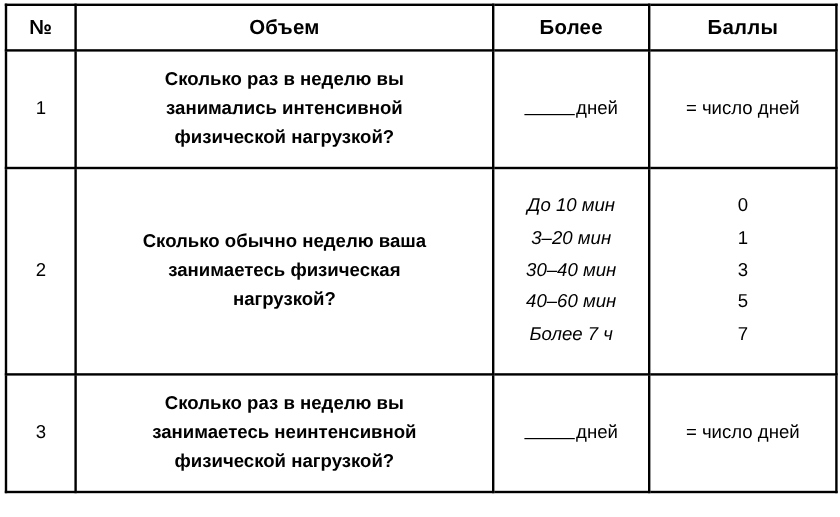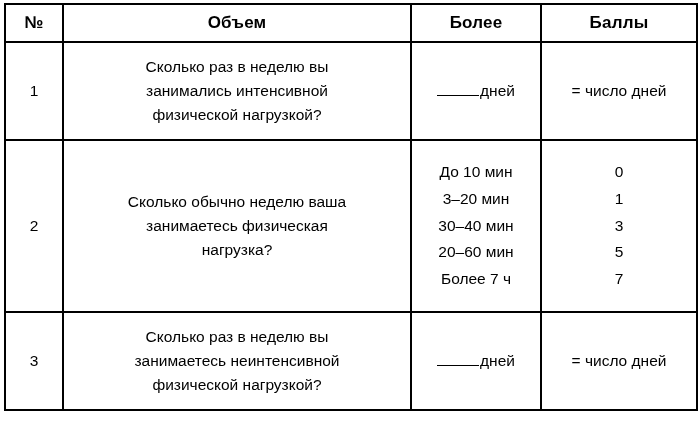--- a/index.html
+++ b/index.html
@@ -53,40 +53,40 @@
     font-size: 15.5px;
   }
   .row1 td, .row3 td { height: 96px; }
   .row2 td { height: 170px; }
 
   .qtext {
     display: block;
     line-height: 1.55;
     padding: 0 14px;
   }
-  .qtext .ln { display: block; white-space: nowrap; }
+  .qtext .ln { display: block; white-space: nowrap; font-weight: bold; }
 
   .blank-line {
     display: inline-block;
     border-bottom: 1.5px solid #000;
     width: 42px;
     height: 0.85em;
     vertical-align: baseline;
     margin-right: 1px;
   }
   .vol-simple {
     display: inline-block;
     white-space: nowrap;
     text-align: right;
   }
   .list {
     display: block;
     line-height: 1.72;
   }
-  .list .li { display: block; white-space: nowrap; }
+  .list .li { display: block; white-space: nowrap; font-style: italic; }
   .pts-list {
     display: block;
     line-height: 1.72;
   }
   .pts-list .li { display: block; }
 </style>
 </head>
 <body>
 
 <div class="sheet">
@@ -121,29 +121,29 @@
         </td>
         <td>= число дней</td>
       </tr>
 
       <tr class="row2">
         <td class="num">2</td>
         <td>
           <span class="qtext">
             <span class="ln">Сколько обычно неделю ваша</span>
             <span class="ln">занимаетесь физическая</span>
-            <span class="ln">нагрузка?</span>
+            <span class="ln">нагрузкой?</span>
           </span>
         </td>
         <td>
           <span class="list">
             <span class="li">До 10 мин</span>
             <span class="li">3–20 мин</span>
             <span class="li">30–40 мин</span>
-            <span class="li">20–60 мин</span>
+            <span class="li">40–60 мин</span>
             <span class="li">Более 7 ч</span>
           </span>
         </td>
         <td>
           <span class="pts-list">
             <span class="li">0</span>
             <span class="li">1</span>
             <span class="li">3</span>
             <span class="li">5</span>
             <span class="li">7</span>

